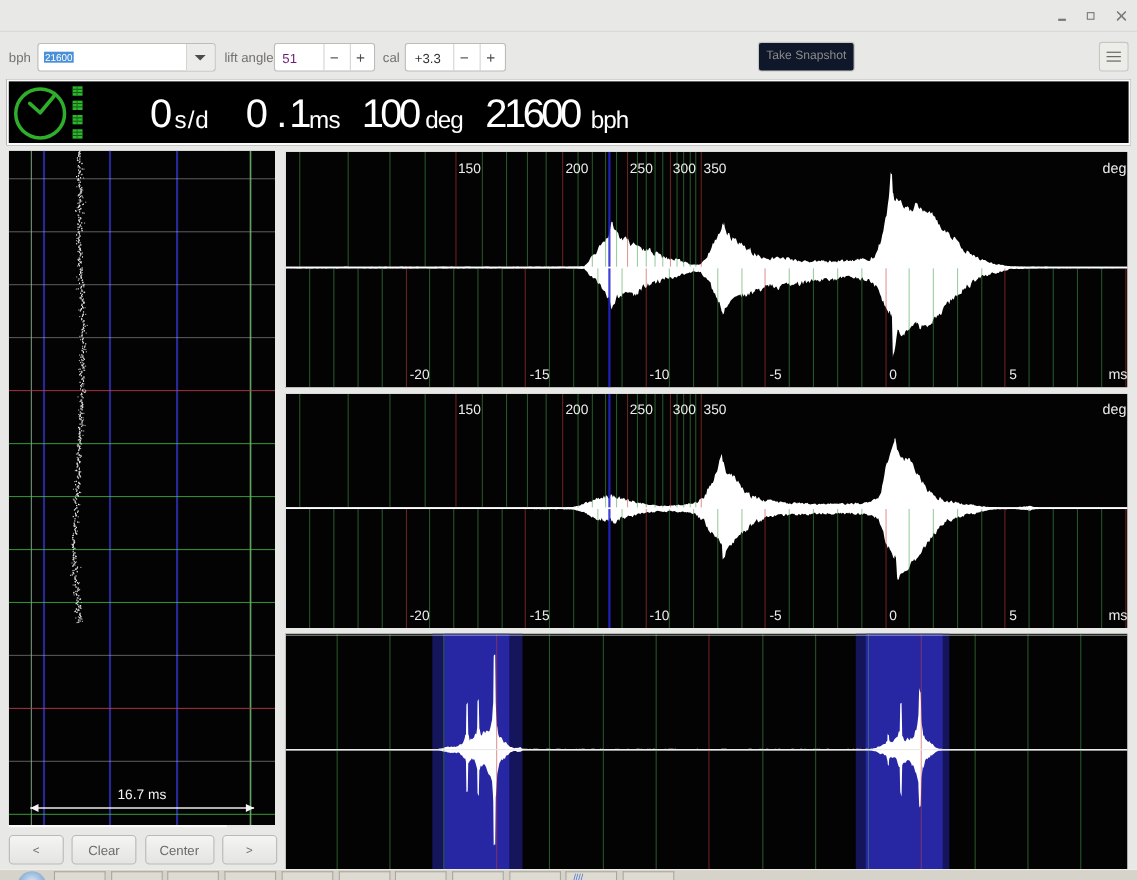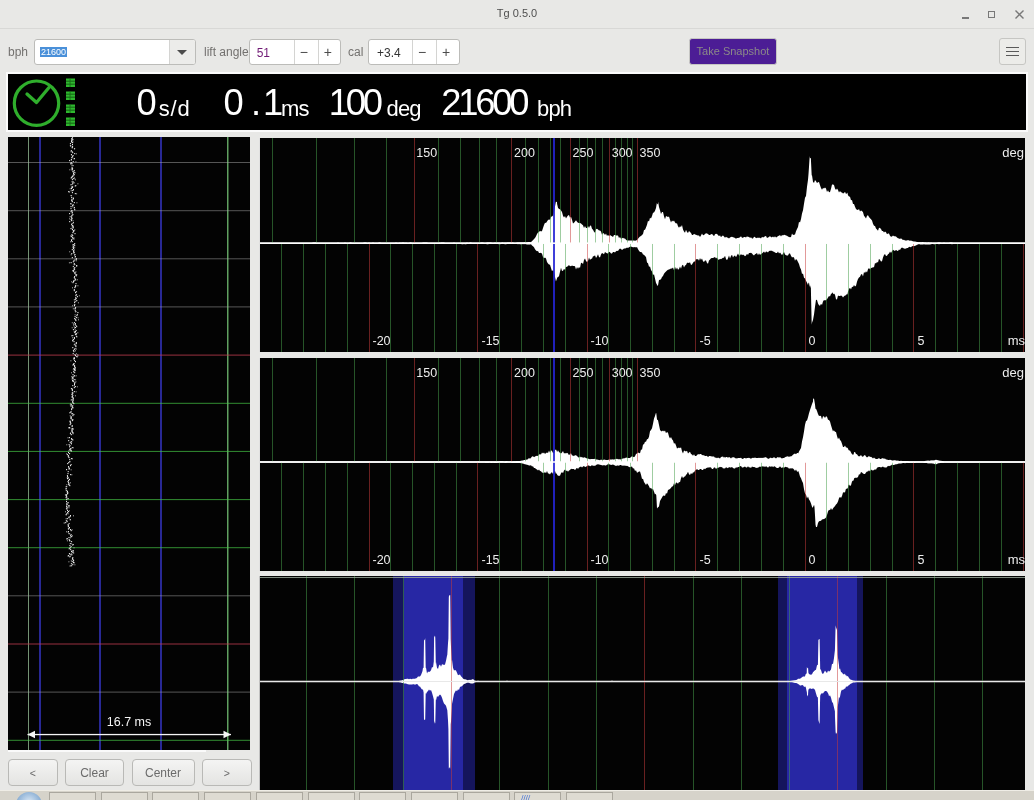--- a/index.html
+++ b/index.html
@@ -1,21 +1,20 @@
 <!DOCTYPE html>
 <html><head><meta charset="utf-8"><style>
 * { margin:0; padding:0; box-sizing:border-box; }
 html,body { width:1034px; height:800px; overflow:hidden; background:#e8e8e6;
   font-family:"Liberation Sans", sans-serif; }
 .abs { position:absolute; }
 .lbl { color:#73716f; font-size:12px; }
 .btn { background:linear-gradient(#f4f4f3,#e4e4e2); border:1px solid #b9b9b6; border-radius:4px; color:#6b6b6b; }
 </style></head><body>
 <div class="abs" style="left:0;top:0;width:1034px;height:29px;background:#e8e8e6;border-bottom:1px solid #d8d8d6;">
-    <div class="abs" style="left:0;top:7px;width:1034px;text-align:center;font-size:11px;color:#4e4e4e;">Tg 0.5.0</div>
     <div class="abs" style="left:962px;top:17px;width:7px;height:1.5px;background:#787878;"></div>
     <div class="abs" style="left:988px;top:11px;width:7px;height:7px;border:1.2px solid #787878;"></div>
     <svg class="abs" style="left:1015px;top:10px" width="9" height="9">
       <path d="M0.5 0.5 L8.5 8.5 M8.5 0.5 L0.5 8.5" stroke="#787878" stroke-width="1.4"></path>
     </svg>
   </div>
 <div class="abs" style="left:0;top:29px;width:1034px;height:44px;background:#e8e8e6;">
     <span class="abs lbl" style="left:8px;top:16px;">bph</span>
     <div class="abs" style="left:34px;top:9.5px;width:162px;height:26px;background:#fff;border:1px solid #bcbcb9;border-radius:3px;">
       <div class="abs" style="left:5px;top:7px;padding:0 1px;background:#4a90d9;color:#fff;font-size:9px;line-height:10.5px;">21600</div>
@@ -25,27 +24,27 @@
     <span class="abs lbl" style="left:204px;top:16px;">lift angle</span>
     <div class="abs" style="left:248.7px;top:9.5px;width:92px;height:26px;background:#fff;border:1px solid #bcbcb9;border-radius:3px;">
       <span class="abs" style="left:7px;top:6px;font-size:12px;color:#701a75;">51</span>
       <div class="abs" style="left:44px;top:0;width:1px;height:24px;background:#d4d4d2;"></div>
       <div class="abs" style="left:68px;top:0;width:1px;height:24px;background:#d4d4d2;"></div>
       <span class="abs" style="left:50px;top:4px;font-size:14px;color:#4c4c4c;">−</span>
       <span class="abs" style="left:74px;top:4px;font-size:14px;color:#4c4c4c;">+</span>
     </div>
     <span class="abs lbl" style="left:348px;top:16px;">cal</span>
     <div class="abs" style="left:368px;top:9.5px;width:92px;height:26px;background:#fff;border:1px solid #bcbcb9;border-radius:3px;">
-      <span class="abs" style="left:8px;top:6px;font-size:12px;color:#333;">+3.4</span>
+      <span class="abs" style="left:8px;top:6px;font-size:12px;color:#333;">+3.3</span>
       <div class="abs" style="left:43px;top:0;width:1px;height:24px;background:#d4d4d2;"></div>
       <div class="abs" style="left:67px;top:0;width:1px;height:24px;background:#d4d4d2;"></div>
       <span class="abs" style="left:49px;top:4px;font-size:14px;color:#4c4c4c;">−</span>
       <span class="abs" style="left:73px;top:4px;font-size:14px;color:#4c4c4c;">+</span>
     </div>
-    <div class="abs" style="left:689px;top:9px;width:88px;height:27px;background:#4c1d95;border:1px solid #c6c6c3;border-radius:3px;text-align:center;line-height:25px;font-size:11px;color:#8c8a88;">Take Snapshot</div>
+    <div class="abs" style="left:689px;top:9px;width:88px;height:27px;background:#0f172a;border:1px solid #c6c6c3;border-radius:3px;text-align:center;line-height:25px;font-size:11px;color:#8c8a88;">Take Snapshot</div>
     <div class="abs" style="left:998.5px;top:9px;width:27.5px;height:27px;background:#ecece9;border:1px solid #c6c6c3;border-radius:3px;">
       <div class="abs" style="left:6.5px;top:8px;width:13px;height:1.3px;background:#5a5a5a;"></div>
       <div class="abs" style="left:6.5px;top:12px;width:13px;height:1.3px;background:#5a5a5a;"></div>
       <div class="abs" style="left:6.5px;top:16px;width:13px;height:1.3px;background:#5a5a5a;"></div>
     </div>
   </div>
 <div class="abs" style="left:6px;top:72px;width:1022px;height:59.5px;background:#000;border:2px solid #fbfbfb;">
     <div class="abs" style="left:4px;top:1px;"><svg width="72" height="54" viewBox="0 0 72 54">
         <circle cx="24.5" cy="28.2" r="22.2" fill="none" stroke="#2fae2c" stroke-width="3.2"></circle>
         <path d="M15 19 L24.5 27.5 L37 12.5" fill="none" stroke="#2fae2c" stroke-width="3.3" stroke-linejoin="round" stroke-linecap="round"></path>

